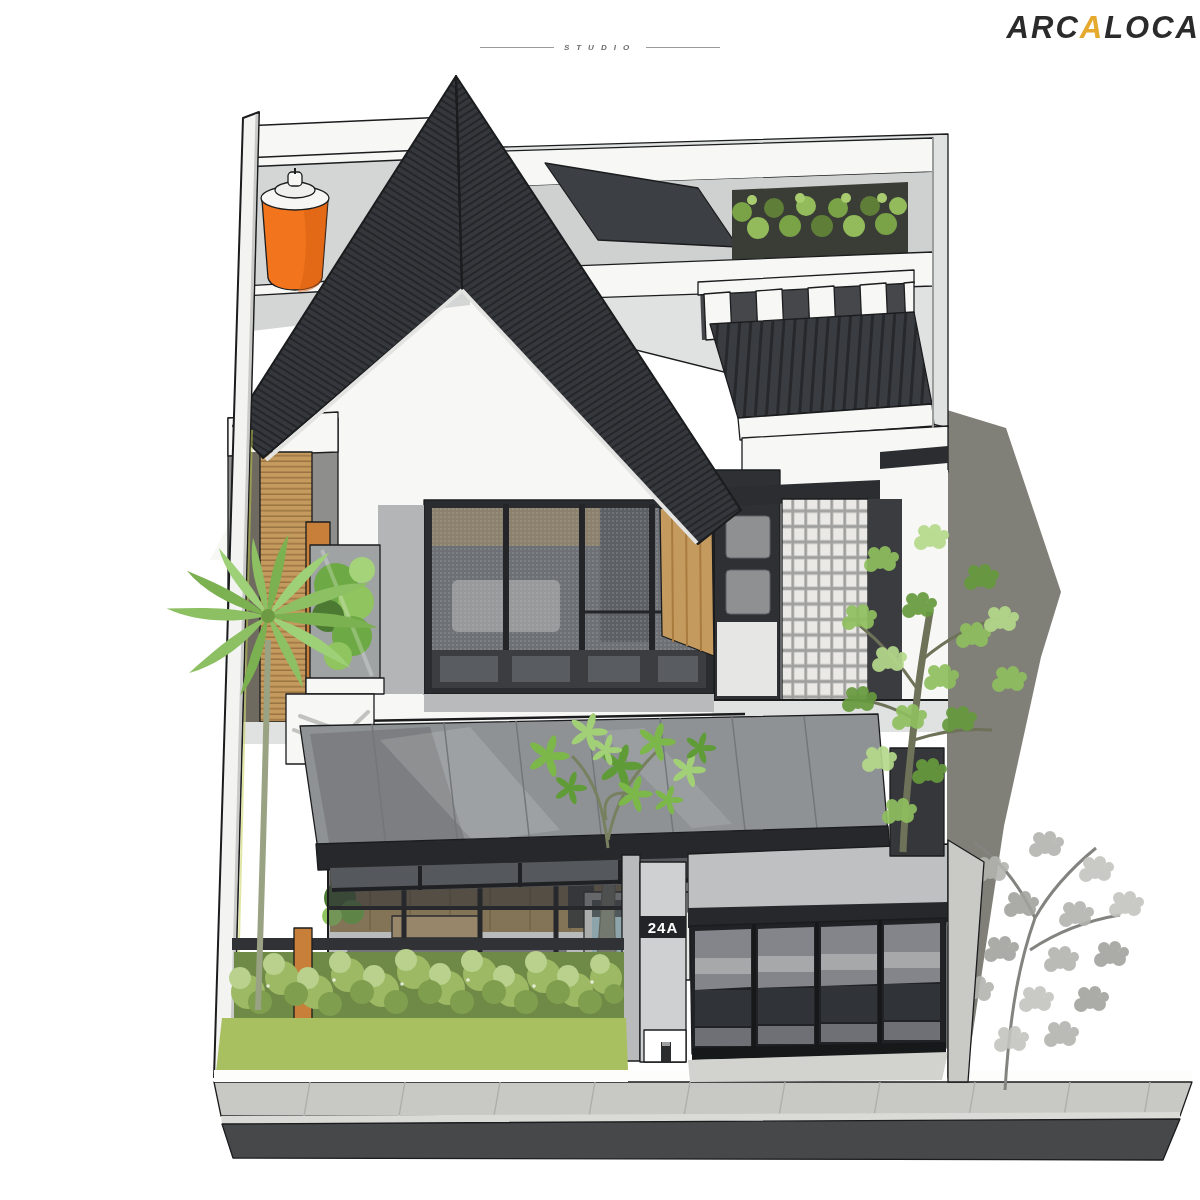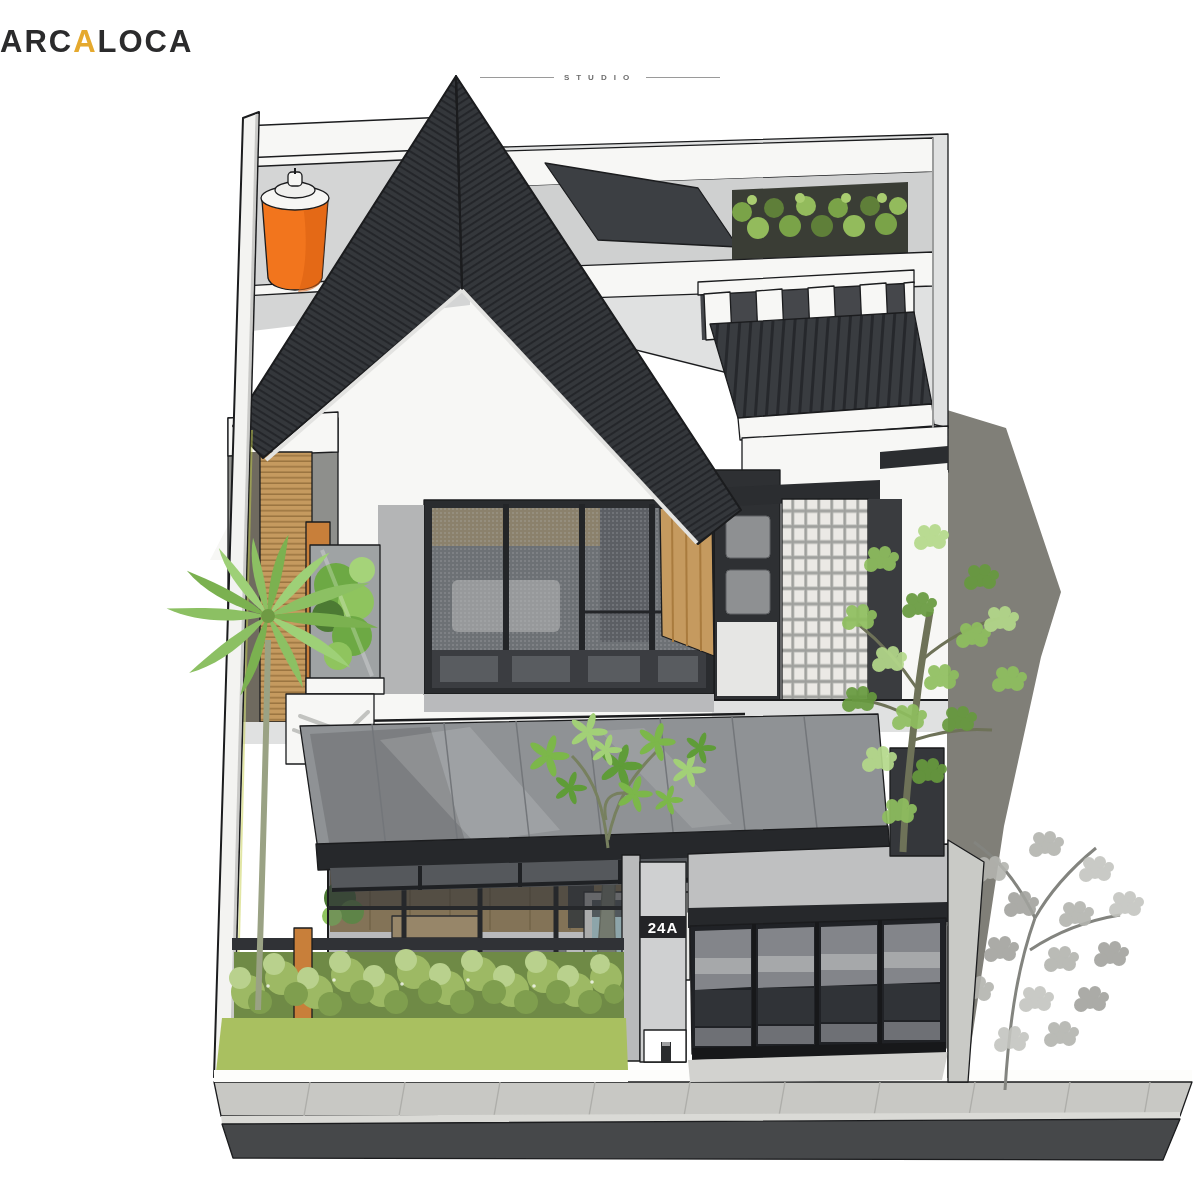--- a/index.html
+++ b/index.html
@@ -1,23 +1,23 @@
 <!DOCTYPE html>
 <html style="--logoDark: #2b2b2c; --logoGold: #e5a92e; --outline: #1b1c1e; --wallWhite: #f7f7f5; --wallLight: #e0e1e1; --wallMid: #c2c3c4; --wallDark: #8e8f8c; --roof: #34373b; --roofStripe: #24262a; --glass: #6d7074; --glassDark: #3c3f43; --wood: #c59a5f; --woodDark: #9a7440; --woodOrange: #c87f3a; --tank: #f2751d; --leaf: #8fbf5f; --leafDark: #679a3e; --leafLight: #b4d98a; --palm: #8cc063; --hedge: #7aa348; --grass: #a9c060; --bush: #9db964; --pool: #b8dde2; --road: #46484a; --paver: #c8c8c4; --shadowGray: #807f78; --grayTree: #b3b4af; --signBg: #232427;"><head>
 <meta charset="utf-8">
 <style>
   html,body{margin:0;padding:0;background:#fff;}
   #stage{position:relative;width:1200px;height:1200px;background:#fff;overflow:hidden;
          font-family:"Liberation Sans",sans-serif;}
   #stage svg{position:absolute;left:0;top:0;}
   
-  .logo{position:absolute;top:26px;left:0;right:0;text-align:left;z-index:5;}
+  .logo{position:absolute;top:12px;left:0;right:0;text-align:right;z-index:5;font-style:italic;}
   .logo-word{font-weight:bold;font-size:31px;letter-spacing:2px;color:var(--logoDark);line-height:1;}
   .logo-word .accent{color:var(--logoGold);}
-  .logo-sub{margin-top:16px;display:flex;align-items:center;justify-content:center;gap:10px;}
+  .logo-sub{margin-top:0;display:flex;align-items:center;justify-content:center;gap:10px;}
   .logo-sub .bar{display:inline-block;width:74px;height:0;border-top:1px solid #9a9a9a;}
   .logo-sub .sub-text{font-size:8px;letter-spacing:7px;color:#6c6c6c;font-weight:bold;}
   
   .f-white{fill:var(--wallWhite)} .f-light{fill:var(--wallLight)}
   .f-dark{fill:var(--wallDark)} .f-wood{fill:var(--wood)} .f-woodor{fill:var(--woodOrange)}
   .f-tank{fill:var(--tank)} .f-pool{fill:var(--pool)} .f-grass{fill:var(--grass)}
   .f-road{fill:var(--road)} .f-paver{fill:var(--paver)} .f-shadow{fill:var(--shadowGray)}
   .f-sign{fill:var(--signBg)}
   .out{stroke:var(--outline);stroke-width:2;stroke-linejoin:round;}
   .out1{stroke:var(--outline);stroke-width:1.3;stroke-linejoin:round;}

